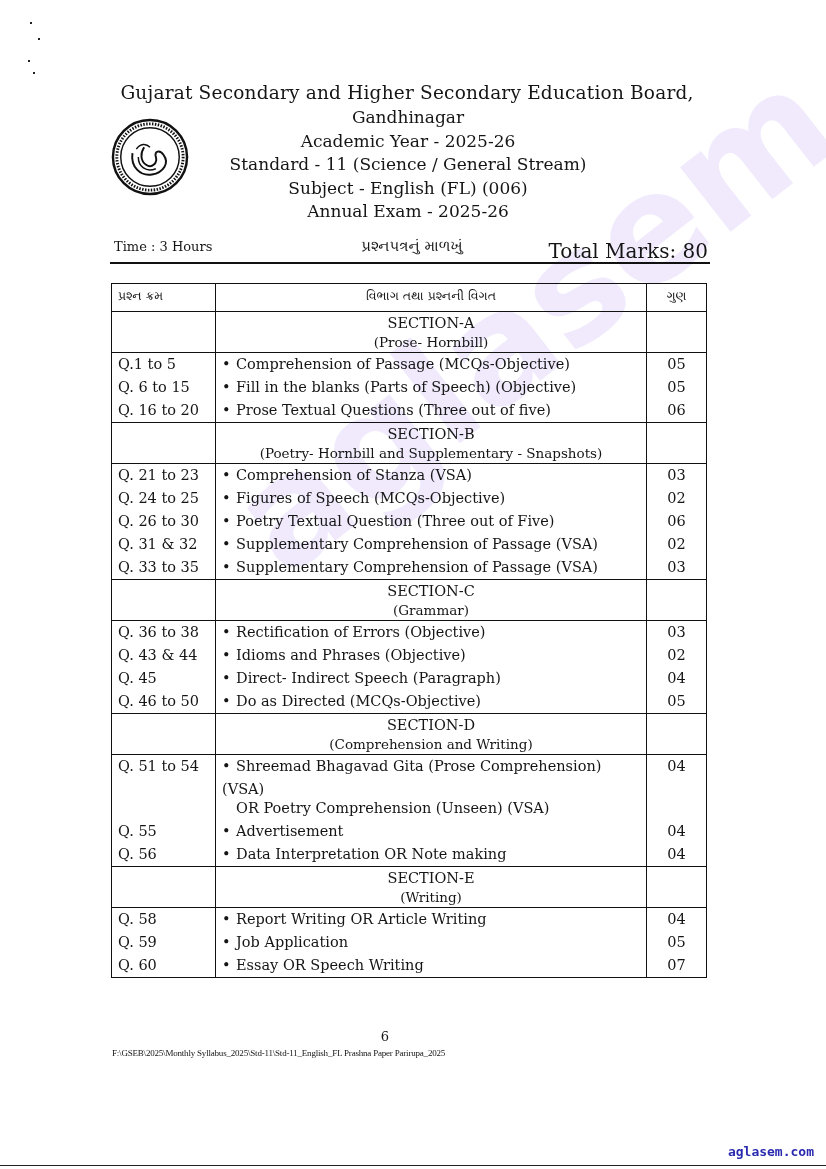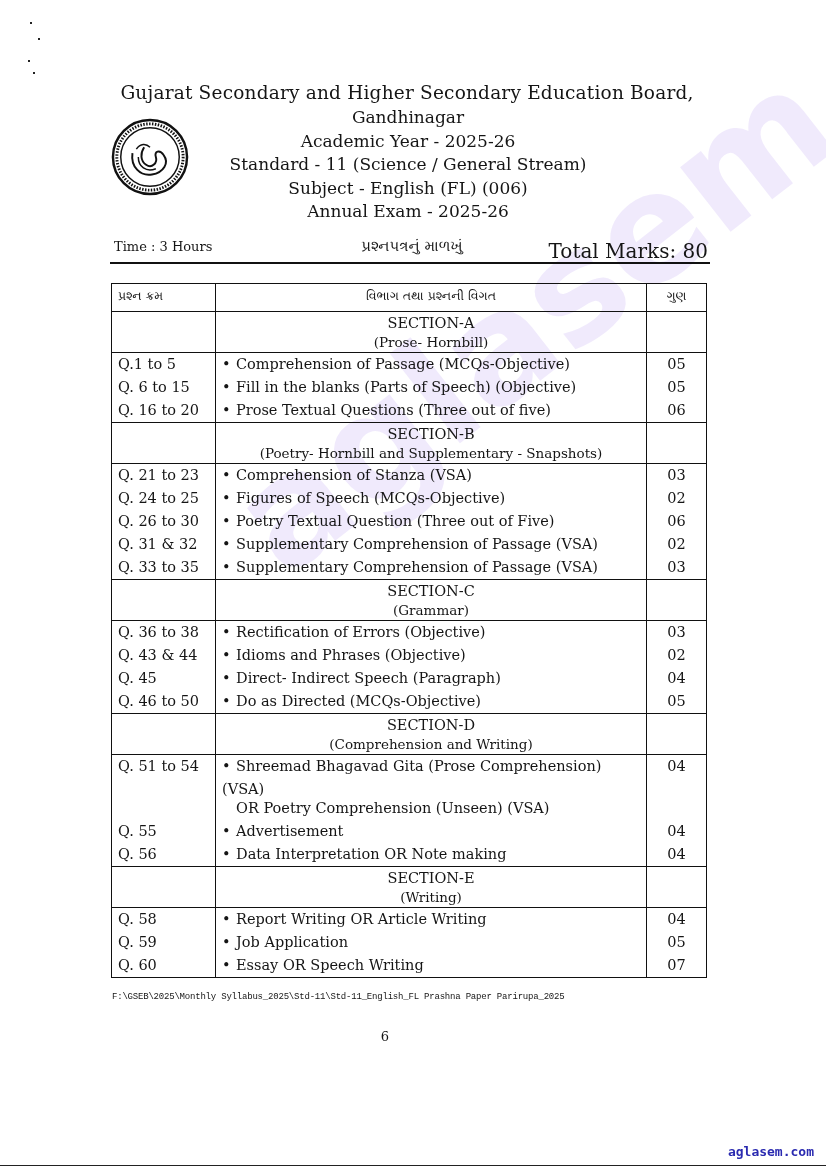--- a/index.html
+++ b/index.html
@@ -29,21 +29,21 @@
     .hdr td { height: 27px; vertical-align: middle; font-size: 12.5px; }
     .hdr .mid { text-align: center; }
     .sec-title { text-align: center; line-height: 18.5px; padding-top: 2px !important; padding-bottom: 1px !important; }
     .sec-title .name { font-size: 14.5px; }
     .sec-title .desc { font-size: 13.5px; }
     .marks { text-align: center; margin-left: 24px; }
     .bullet { display: inline-block; width: 14px; }
     .qno { white-space: nowrap; margin-top: 32px; }
 
     .page-no { position: absolute; left: 0; width: 770px; top: 1029px; text-align: center; font-size: 13px; }
-    .path { position: absolute; left: 112px; top: 992px; font-family: Liberation Mono, monospace; font-size: 9px; letter-spacing: -0.2px; white-space: nowrap; }
+    .path { position: absolute; left: 112px; top: 1048px; font-family: Liberation Serif, serif; font-size: 9px; letter-spacing: -0.2px; white-space: nowrap; }
     .site { position: absolute; right: 12px; top: 1144px; font-family: "DejaVu Sans Mono", monospace; font-size: 13px; color: #2a2ab0; font-weight: bold; }
     .bottom-rule { position: absolute; left: 0; top: 1165px; width: 826px; height: 1px; background: #222; }
     .watermark {
       position: absolute; left: 200px; top: 470px; font-family: "DejaVu Sans", sans-serif; font-weight: bold;
       font-size: 150px; color: rgba(170, 140, 240, 0.18); transform: rotate(-38deg); transform-origin: left top;
       pointer-events: none; white-space: nowrap;
     }
   </style>
 </head>
 <body>

